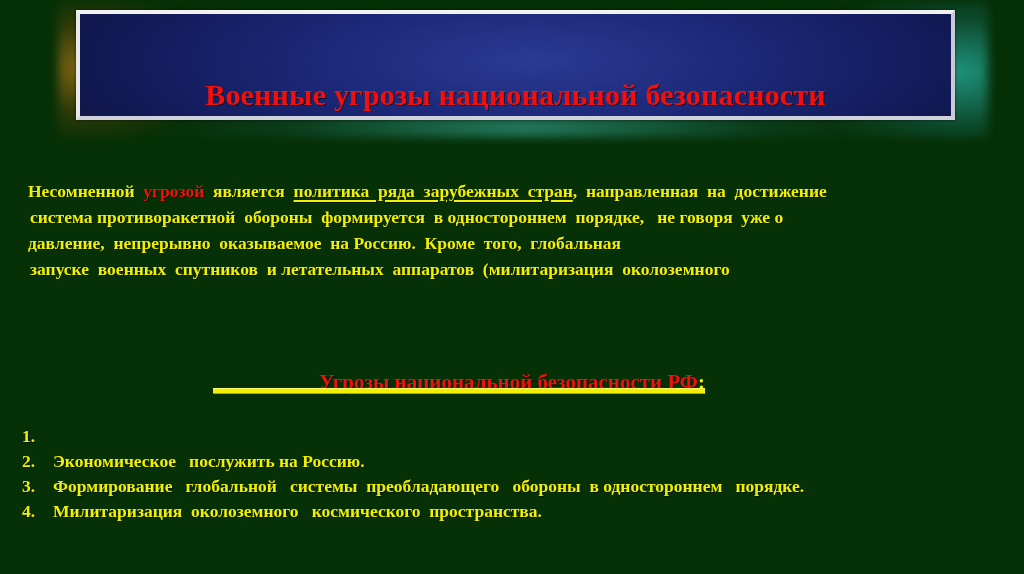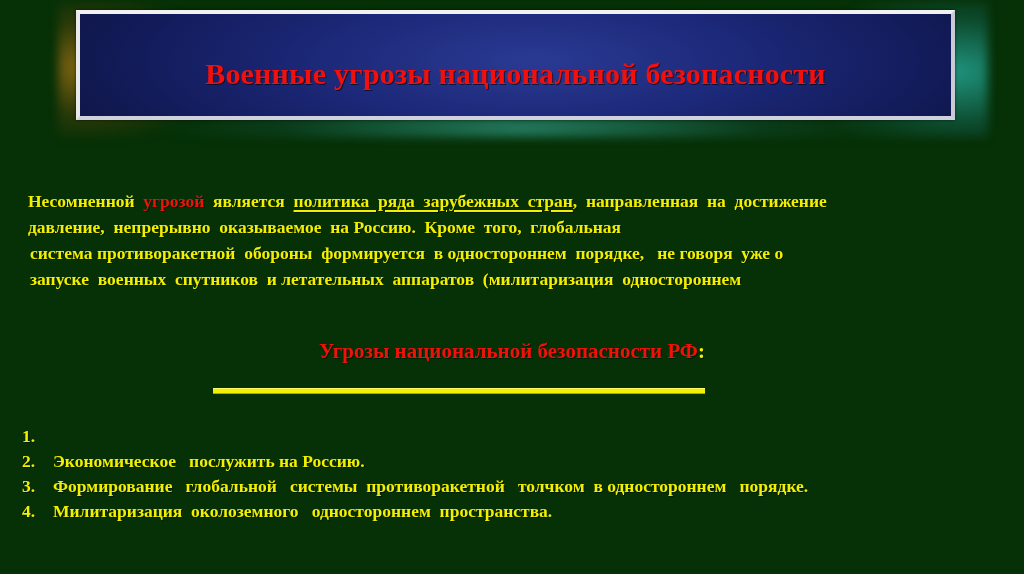--- a/index.html
+++ b/index.html
@@ -55,63 +55,62 @@
     box-shadow:
       inset 0 0 0 2px #2a2f6b,
       0 0 3px rgba(0,0,0,.6);
   }
   #title-inner {
     position: absolute;
     inset: 0;
     background:
       radial-gradient(ellipse 520px 150px at 52% 46%, #2a3a93 0%, #1c2878 42%, #141d5e 72%, #0e1545 100%);
     display: flex;
-    flex-direction: column;
-    align-items: center;
+    flex-direction: row;
+    align-items: flex-end;
     justify-content: center;
     padding-top: 18px;
   }
   .title-line {
     color: #f3100c;
     font-family: "Liberation Serif", "DejaVu Serif", serif;
     font-weight: bold;
     font-size: 30px;
     line-height: 42px;
     letter-spacing: .2px;
     white-space: nowrap;
     text-shadow: 1px 1px 0 rgba(0,0,0,.55);
   }
 
   
   #body-text {
     position: absolute;
     left: 0;
     top: 178px;
     width: 1024px;
-    margin-top: 10px;
   }
   .p-line {
     color: #f2f000;
     font-family: "Liberation Serif", "DejaVu Serif", serif;
     font-weight: bold;
     font-size: 17.5px;
     line-height: 26px;
     white-space: pre;
     padding-left: 28px;
     text-shadow: 1px 1px 0 rgba(0,0,0,.45);
   }
   .p-line.indent { padding-left: 30px; }
   .red { color: #ee1208; }
   .ul  { text-decoration: underline; text-decoration-thickness: 1.6px; text-underline-offset: 2.5px; }
 
   
   #section-heading-wrap {
     position: absolute;
     left: 0;
-    top: 337px;
+    top: 368px;
     width: 1024px;
     text-align: center;
   }
   #section-heading {
     display: inline-block;
     color: #f2f000;
     font-family: "Liberation Serif", "DejaVu Serif", serif;
     font-weight: bold;
     font-size: 21px;
     line-height: 28px;
@@ -170,41 +169,41 @@
   <div id="title-box">
     <div id="title-inner">
       <div class="title-line">Военные угрозы национальной безопасности</div>
     </div>
   </div>
 
   <div id="body-text">
 
     <div class="p-line"><span>Несомненной  </span><span class="red">угрозой</span><span>  является  </span><span class="ul">политика  ряда  зарубежных  стран</span><span>,  направленная  на  достижение</span></div>
 
+    <div class="p-line indent">система противоракетной  обороны  формируется  в одностороннем  порядке,   не говоря  уже о</div>
     <div class="p-line">давление,  непрерывно  оказываемое  на Россию.  Кроме  того,  глобальная</div>
-    <div class="p-line indent">система противоракетной  обороны  формируется  в одностороннем  порядке,   не говоря  уже о</div>
-    <div class="p-line indent">запуске  военных  спутников  и летательных  аппаратов  (милитаризация  одностороннем</div>
+    <div class="p-line indent">запуске  военных  спутников  и летательных  аппаратов  (милитаризация  околоземного</div>
   </div>
 
   <div id="section-heading-wrap">
     <div id="section-heading"><span class="red">Угрозы  национальной  безопасности  РФ</span><span>:</span></div>
   </div>
   <div id="heading-rule"></div>
 
   <ol id="threat-list">
     <li>
       <span class="num">1.</span>
     </li>
     <li>
       <span class="num">2.</span>
       <span class="txt">Экономическое   послужить на Россию.</span>
     </li>
     <li>
       <span class="num">3.</span>
-      <span class="txt">Формирование   глобальной   системы  противоракетной   толчком  в одностороннем   порядке.</span>
+      <span class="txt">Формирование   глобальной   системы  преобладающего   обороны  в одностороннем   порядке.</span>
     </li>
     <li>
       <span class="num">4.</span>
-      <span class="txt">Милитаризация  околоземного   одностороннем  пространства.</span>
+      <span class="txt">Милитаризация  околоземного   космического  пространства.</span>
     </li>
   </ol>
 
 </div>
 
 </body></html>

